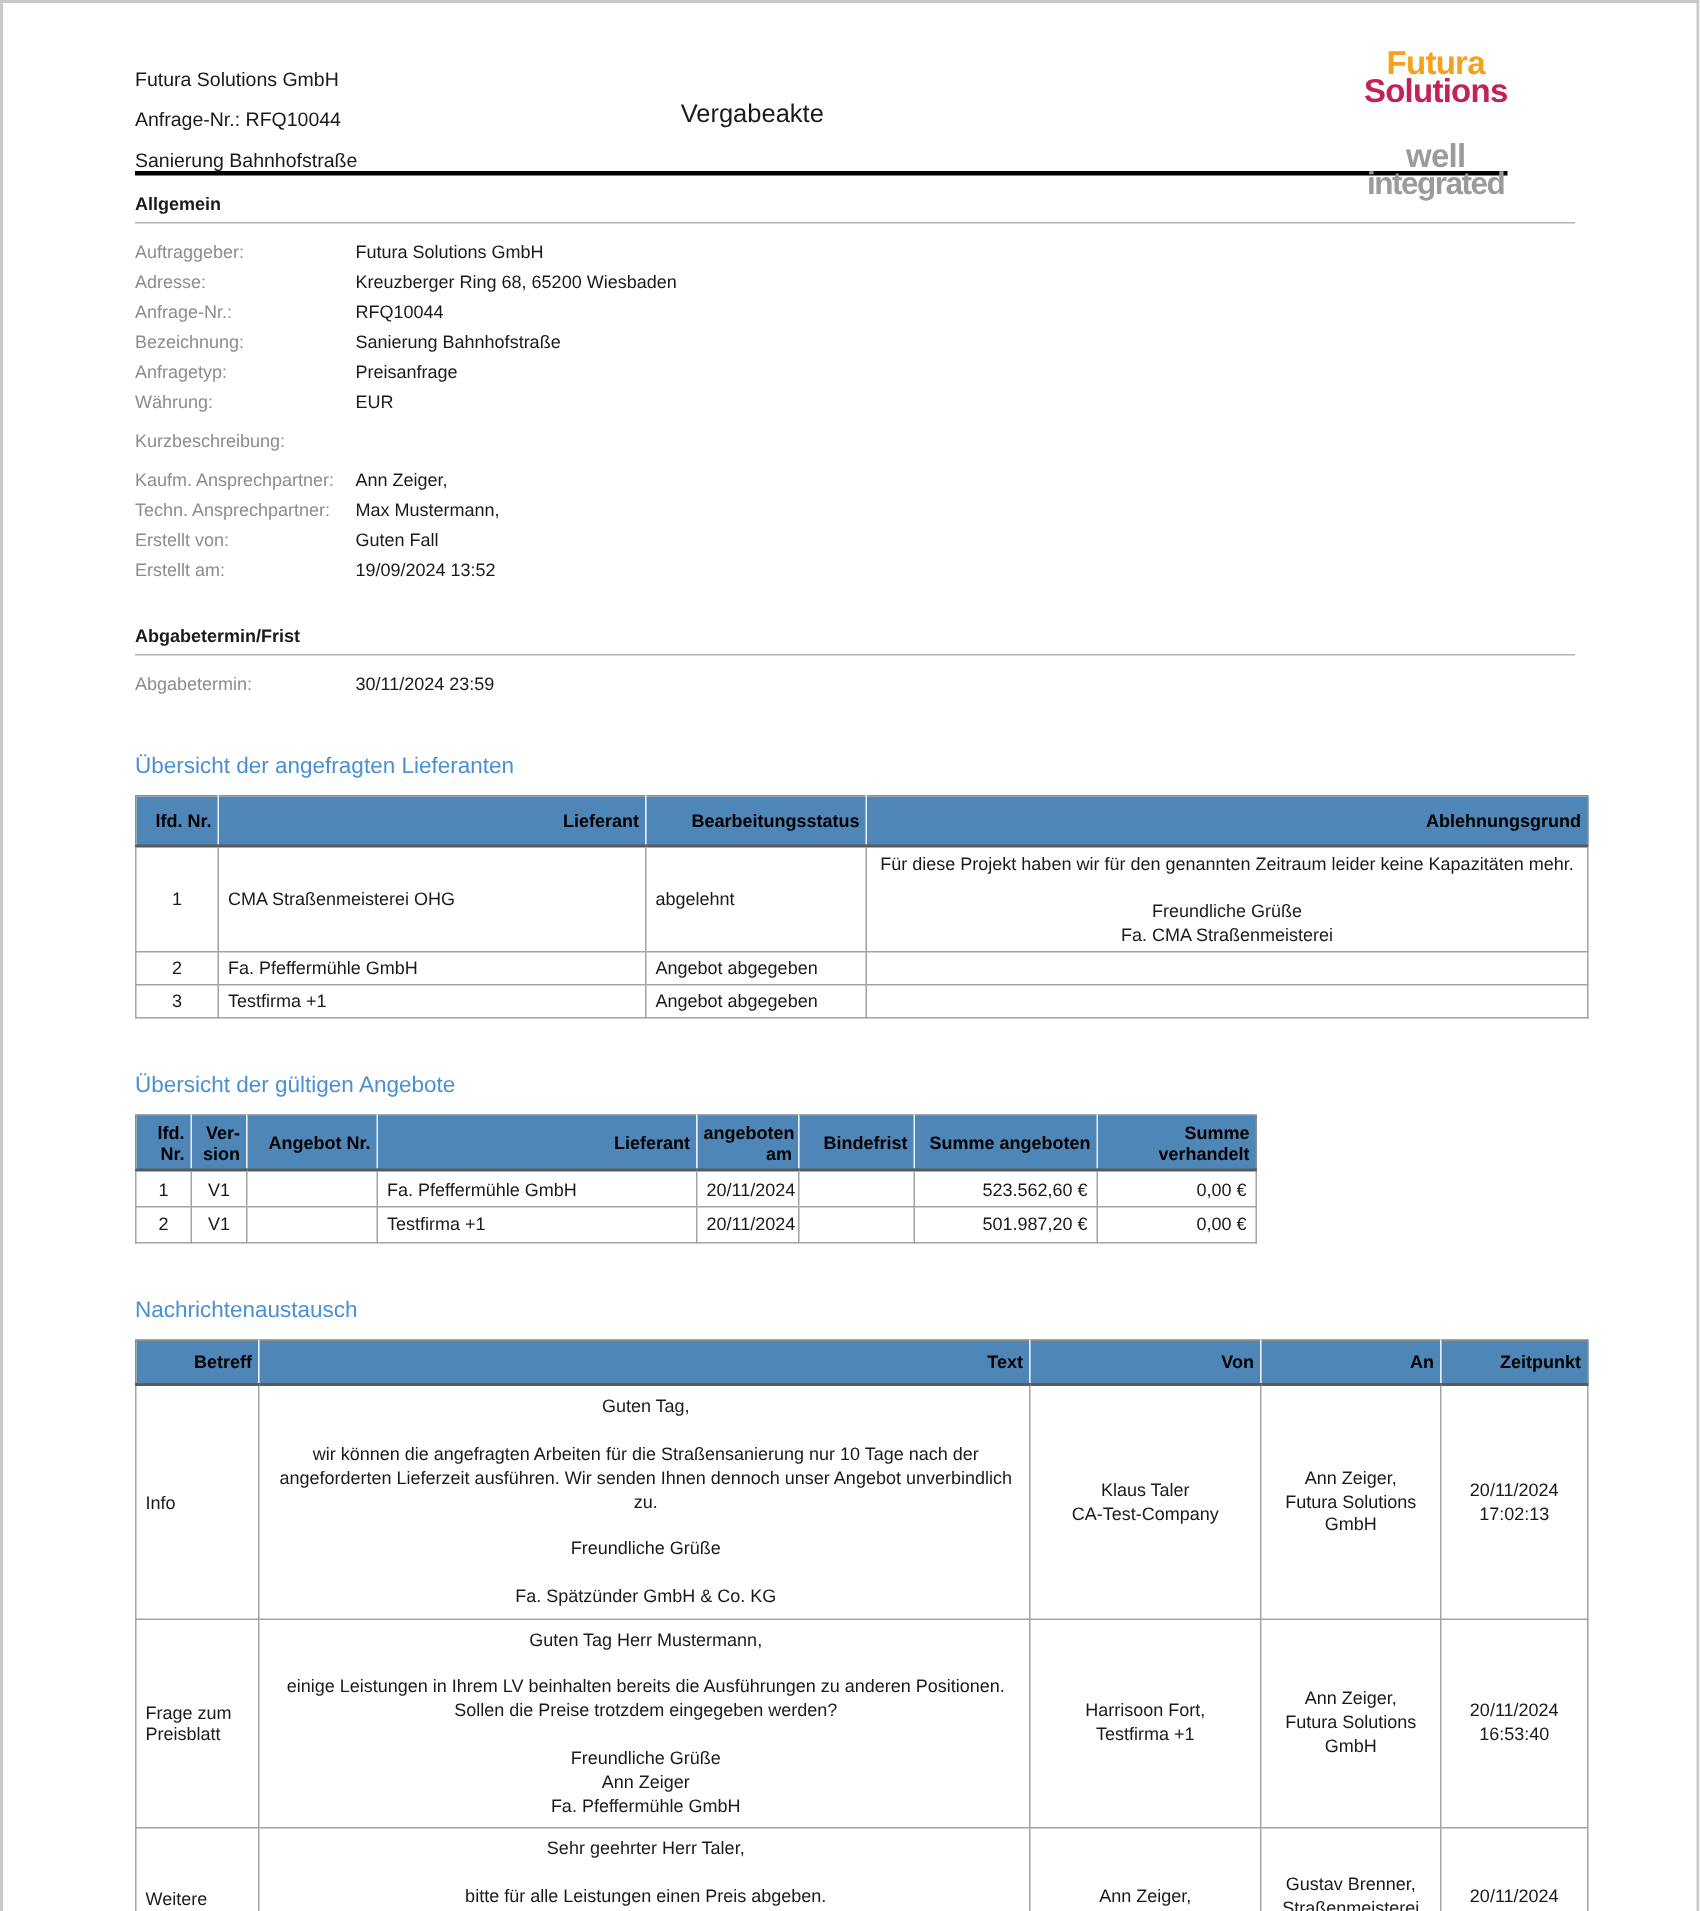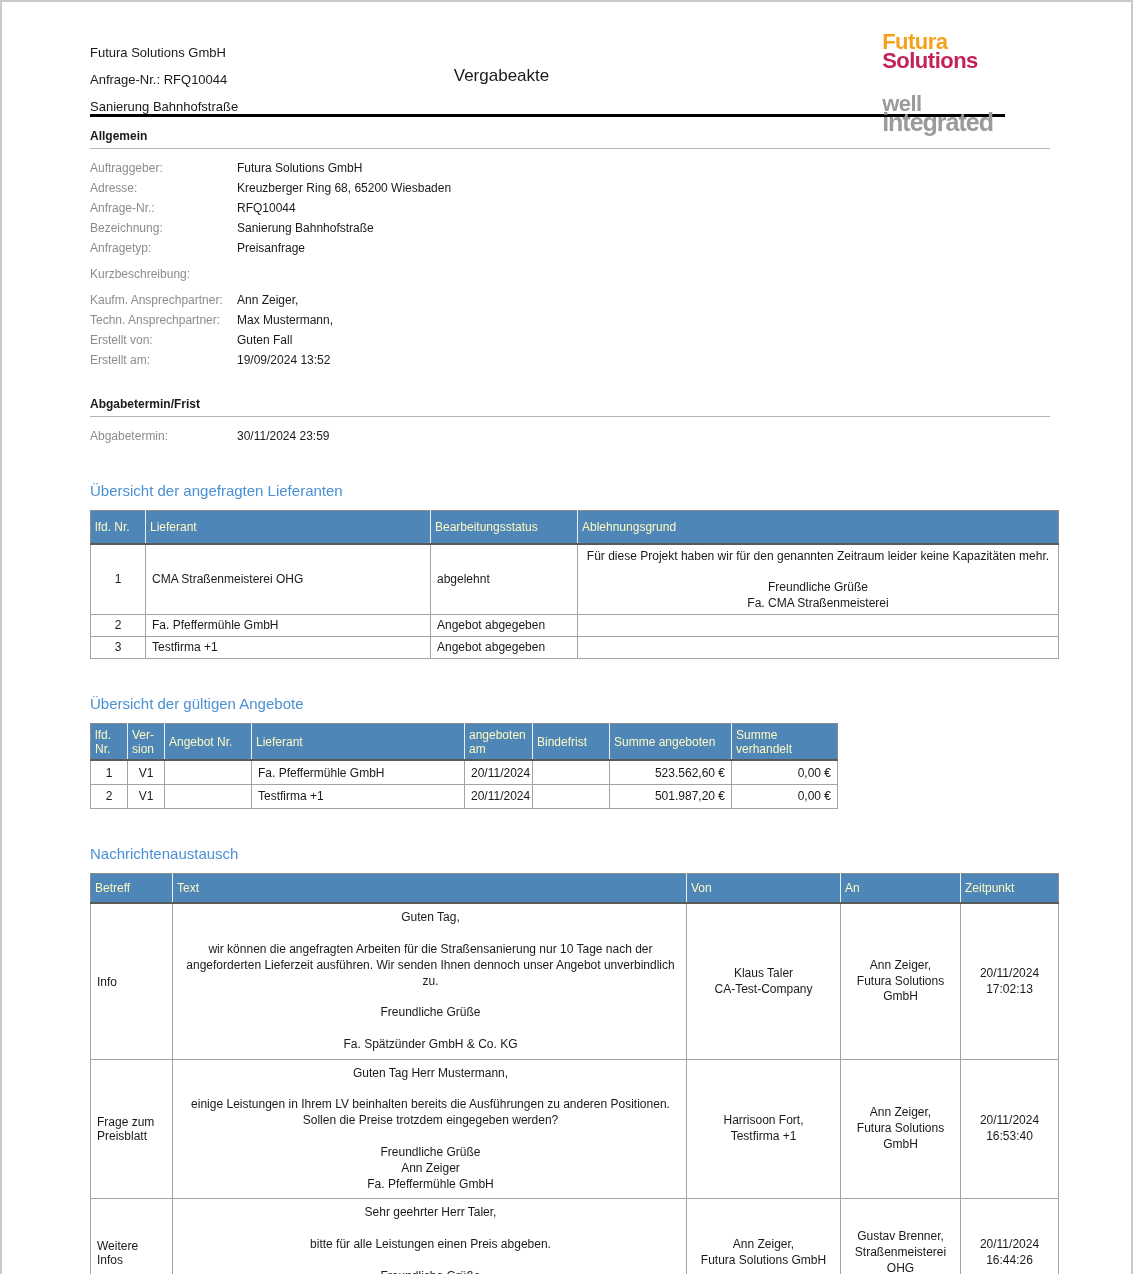--- a/index.html
+++ b/index.html
@@ -8,45 +8,45 @@
   .page {
     position:relative; width:1133px; min-height:1274px; margin:0;
     background:#fff; border:2px solid #c9c9c9; border-bottom:none;
     overflow:hidden;
   }
 
   
   .doc-header { position:relative; height:112px; }
   .hdr-left { position:absolute; left:88px; top:37px; font-size:13px; line-height:27px; }
   .doc-title { position:absolute; left:0; right:130px; top:64px; text-align:center; font-size:17px; }
-  .logo { position:absolute; right:138px; top:30px; text-align:left; line-height:19px; font-weight:bold; letter-spacing:-0.5px; }
+  .logo { position:absolute; right:126px; top:30px; text-align:center; line-height:19px; font-weight:bold; letter-spacing:-0.5px; }
   .logo .l1 { color:#f5a11d; font-size:22px; }
   .logo .l2 { color:#c42155; font-size:22px; }
   .logo .l3 { color:#9b9b9b; font-size:22px; font-weight:bold;margin-top:24px; }
-  .logo .l4 { color:#9b9b9b; font-size:25px; font-weight:bold; letter-spacing:-1px; }
+  .logo .l4 { color:#9b9b9b; font-size:21px; font-weight:bold; letter-spacing:-1px; }
   .black-rule { margin-left:88px; width:915px; height:3px; background:#000; }
 
   
   .content { padding-left:88px; width:1056px; }
   .sec-head { font-size:12px; font-weight:bold; padding-bottom:5px; border-bottom:1px solid #b3b3b3; width:960px; }
   .general { margin-top:12px; }
   .frow { display:flex; height:20px; align-items:center; font-size:12px; }
   .flabel { width:147px; color:#8c8c8c; flex:none; }
   .fvalue { color:#1a1a1a; }
   .fgroup { margin-top:9px; }
   .gap { height:6px; }
   .deadline { margin-top:27px; }
 
   
   .blue-title { color:#4a90d2; font-size:15px; margin-top:36px; margin-bottom:11px; }
 
   
   table { border-collapse:collapse; table-layout:fixed; font-size:12px; }
   th {
-    background:#4e86b8; color:#fef9c3; font-weight:normal; text-align:left;
+    background:#4e86b8; color:#000000; font-weight:bold; text-align:right;
     vertical-align:middle; border-right:1px solid #e9eef4; border-bottom:2px solid #5a5a5a;
     padding:2px 4px; white-space:pre-line;
   }
   th:last-child { border-right:1px solid #8c8c8c; }
   td { border:1px solid #a3a3a3; padding:2px 6px; vertical-align:middle; }
   table { border:1px solid #8c8c8c; }
   .ml { white-space:pre-line; line-height:1.32;text-align:center; }
   .ctr { text-align:center; }
   .rgt { text-align:right; }
   .top { vertical-align:top; padding-top:4px; }
@@ -106,20 +106,24 @@
           <span class="fvalue">RFQ10044</span>
         </div>
         <div class="frow">
           <span class="flabel">Bezeichnung:</span>
           <span class="fvalue">Sanierung Bahnhofstraße</span>
         </div>
         <div class="frow">
           <span class="flabel">Anfragetyp:</span>
           <span class="fvalue">Preisanfrage</span>
         </div>
+        <div class="frow">
+          <span class="flabel">Währung:</span>
+          <span class="fvalue">EUR</span>
+        </div>
       </div>
       <div class="gap"></div>
       <div class="frow">
         <span class="flabel">Kurzbeschreibung:</span>
         <span class="fvalue"></span>
       </div>
       <div class="gap"></div>
       <div>
         <div class="frow">
           <span class="flabel">Kaufm. Ansprechpartner:</span>

